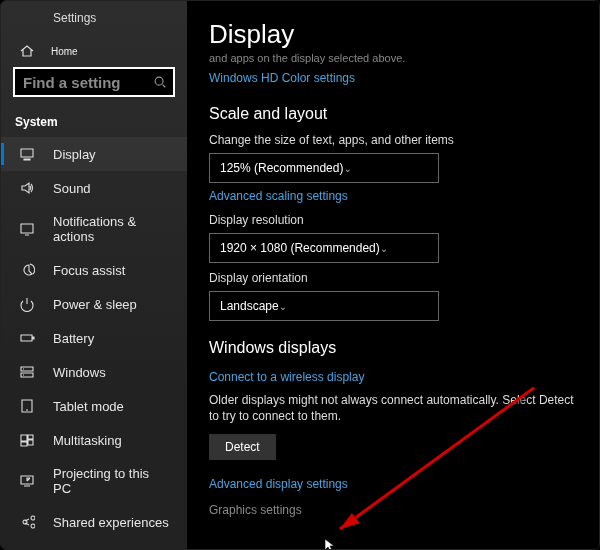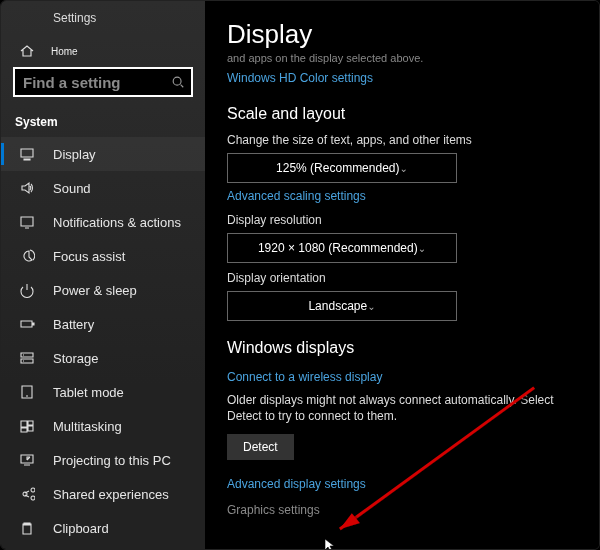--- a/index.html
+++ b/index.html
@@ -1,20 +1,20 @@
 <!DOCTYPE html>
 <html><head>
 <meta charset="utf-8">
 <style>
   * { margin: 0; padding: 0; box-sizing: border-box; font-family: "Segoe UI", Arial, sans-serif; }
   html, body { width: 600px; height: 550px; overflow: hidden; background: #000; color: #fff; }
   .app { display: flex; width: 100%; height: 100%; border: 1px solid #222; border-radius: 6px; overflow: hidden; position: relative; }
 
   
-  .sidebar { width: 204px; background: linear-gradient(#2d2d2d, #222 70%); display: flex; flex-direction: column; padding-top: 4px; }
+  .sidebar { width: 186px; background: linear-gradient(#2d2d2d, #222 70%); display: flex; flex-direction: column; padding-top: 4px; }
   .app-title { font-size: 12px; color: #ddd; padding: 6px 0 10px 52px; font-weight: 400; }
   .home-row { display: flex; align-items: center; gap: 16px; padding: 8px 18px; font-size: 10px; color: #eee; cursor: pointer; }
   .home-row .icon { width: 16px; height: 16px; display: inline-flex; align-items: center; justify-content: center; }
   .search-wrap { padding: 0 12px 12px 12px; }
   .search { position: relative; }
   .search input { width: 100%; height: 30px; background: #fff3; border: 2px solid #fff; color: #ccc; font-size: 15px; padding: 0 28px 0 8px; outline: none; background: #000; font-weight: bold; }
   .search input::placeholder { color: #8a8a8a; }
   .search .sicon { position: absolute; right: 8px; top: 50%; transform: translateY(-50%); color: #aaa; }
   .nav-section-label { font-size: 12px; font-weight: 600; color: #fff; padding: 6px 14px 8px 14px; }
   .nav { display: flex; flex-direction: column; overflow-y: auto; }
@@ -23,21 +23,21 @@
   .nav-item.selected::before { content: ""; position: absolute; left: 0; top: 6px; bottom: 6px; width: 3px; background: #0078d4; }
   .nav-item.selected { background: rgba(255,255,255,0.05); }
 
   
   .main { flex: 1; background: #000; padding: 18px 22px 12px 22px; overflow-y: hidden; position: relative; }
   .page-title { font-size: 26px; font-weight: 400; margin-bottom: 2px; }
   .subtext { font-size: 11px; color: #888; margin-bottom: 4px; }
   .link { color: #4aa3df; font-size: 12px; cursor: pointer; display: inline-block; margin: 2px 0; }
   .section-h { font-size: 16px; font-weight: 400; margin-top: 18px; margin-bottom: 10px; }
   .label { font-size: 12px; color: #ddd; margin: 8px 0 6px 0; }
-  .select { width: 230px; height: 30px; border: 1px solid #666; background: #000; color: #fff; display: flex; align-items: center; justify-content: center; padding: 8px 10px; font-size: 12px; cursor: pointer; }
+  .select { width: 230px; height: 30px; border: 1px solid #666; background: #000; color: #fff; display: flex; align-items: center; justify-content: flex-start; padding: 8px 10px; font-size: 12px; cursor: pointer; }
   .select .chev { color: #aaa; font-size: 10px; }
   .btn { display: inline-block; background: #333; color: #fff; padding: 6px 16px; font-size: 12px; border: none; cursor: pointer; margin-top: 4px; }
   .body-text { font-size: 12px; color: #ddd; line-height: 1.35; margin: 6px 0; }
   .muted-link { color: #8a8a8a; font-size: 12px; margin-top: 10px; display: inline-block; cursor: pointer; }
 
   svg { display: block; }
 
   
   .arrow-svg { position: absolute; top: 0; left: 0; width: 100%; height: 100%; pointer-events: none; }
   .cursor { position: absolute; left: 323px; top: 537px; color: #fff; font-size: 12px; pointer-events:none; }
@@ -123,21 +123,21 @@
             </svg>
           </span>
           <span>Battery</span>
         </div>
         <div class="nav-item">
           <span class="icon">
             <svg width="16" height="16" viewBox="0 0 16 16" fill="none" stroke="#ddd" stroke-width="1.1">
               <path d="M2 3h12v4H2zM2 9h12v4H2zM4 5h1M4 11h1"></path>
             </svg>
           </span>
-          <span>Storage</span>
+          <span>Windows</span>
         </div>
         <div class="nav-item">
           <span class="icon">
             <svg width="16" height="16" viewBox="0 0 16 16" fill="none" stroke="#ddd" stroke-width="1.1">
               <path d="M3 2h10v12H3zM7 12h2"></path>
             </svg>
           </span>
           <span>Tablet mode</span>
         </div>
         <div class="nav-item">

